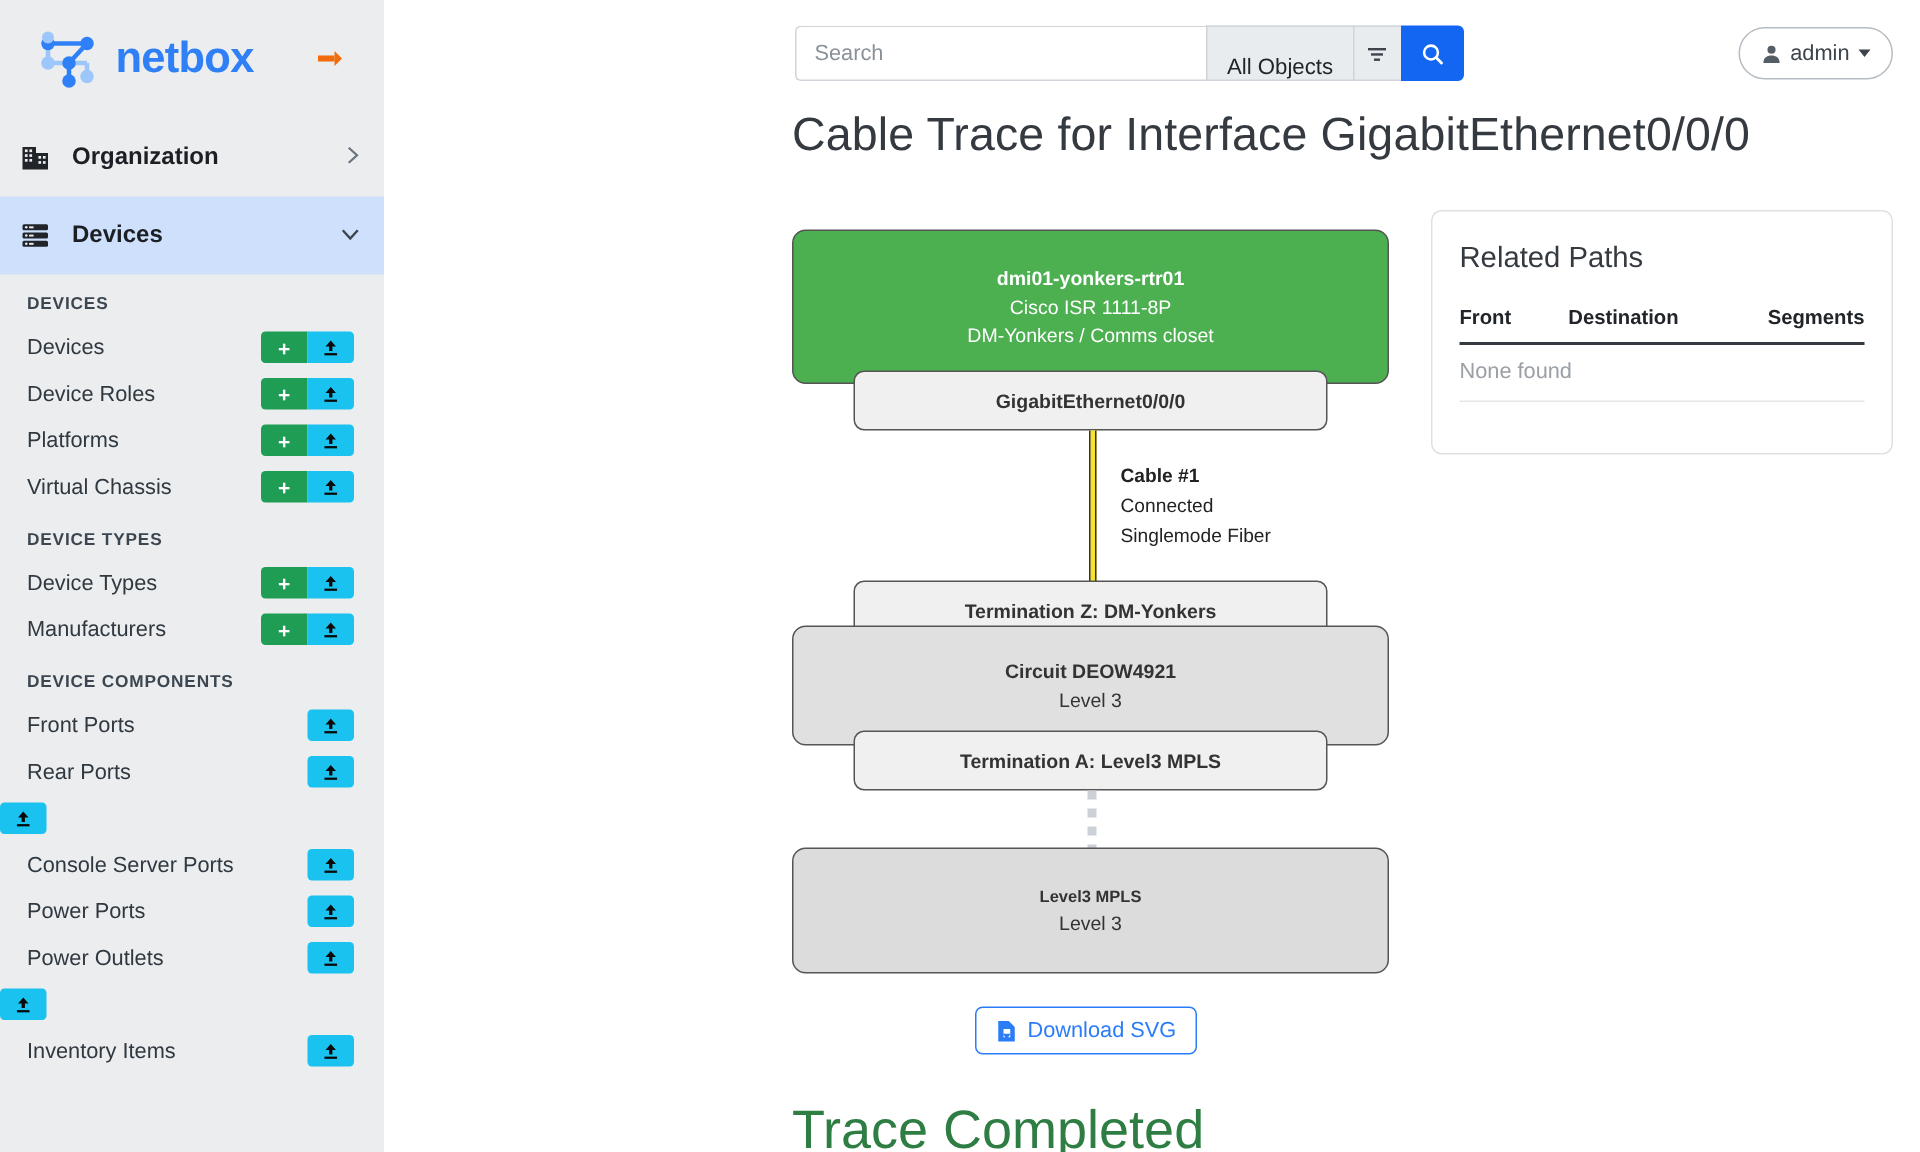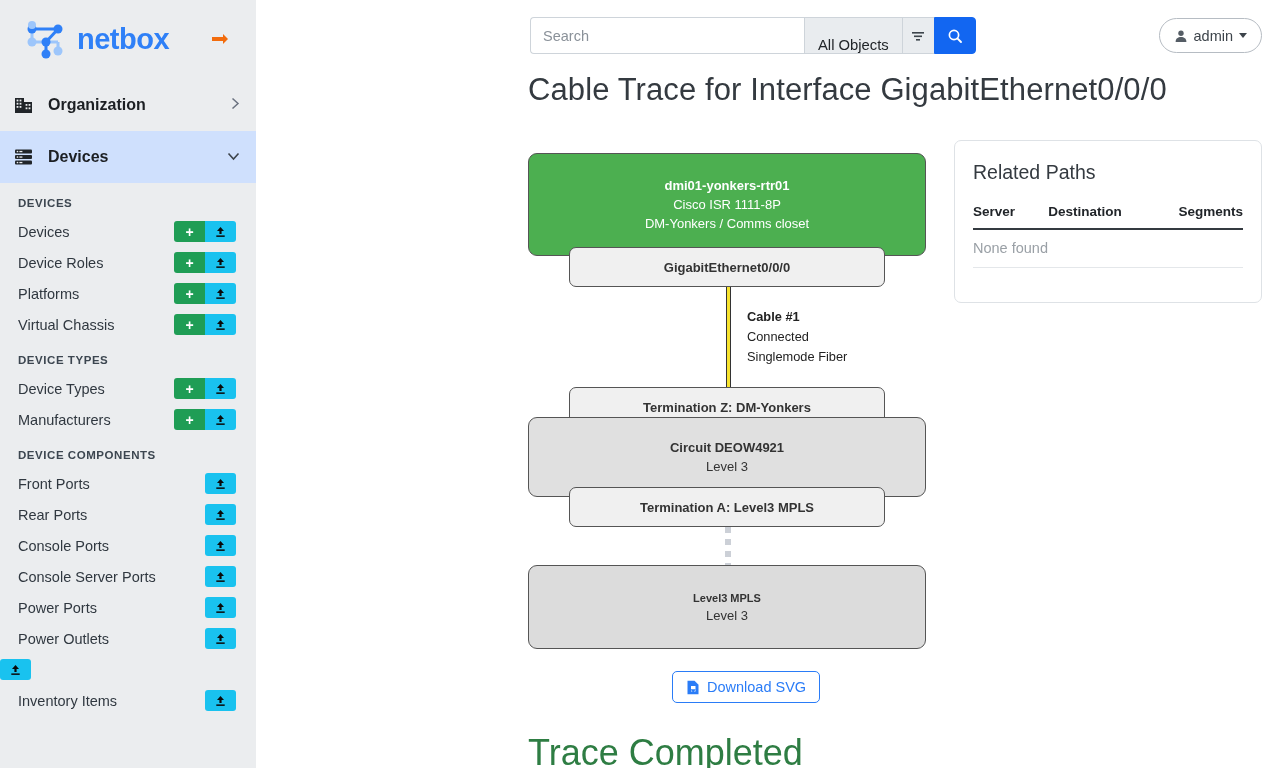--- a/index.html
+++ b/index.html
@@ -341,21 +341,20 @@
           <span class="btn-group">
             <span class="mini-btn imp solo">
               <svg width="11" height="12" viewBox="0 0 11 12">
                 <polygon points="5.5,1 9,5 6.6,5 6.6,8 4.4,8 4.4,5 2,5" fill="#0a0a0a"></polygon>
                 <rect x="1.3" y="9.4" width="8.4" height="1.5" fill="#0a0a0a"></rect>
               </svg>
             </span>
           </span>
         </div>
         <div class="nav-item">
-          <span class="ni-label">Console Ports</span>
           <span class="btn-group">
             <span class="mini-btn imp solo">
               <svg width="11" height="12" viewBox="0 0 11 12">
                 <polygon points="5.5,1 9,5 6.6,5 6.6,8 4.4,8 4.4,5 2,5" fill="#0a0a0a"></polygon>
                 <rect x="1.3" y="9.4" width="8.4" height="1.5" fill="#0a0a0a"></rect>
               </svg>
             </span>
           </span>
         </div>
         <div class="nav-item">
@@ -491,39 +490,39 @@
               <div class="dot-seg"></div>
             <div class="dot-seg"></div>
               <div class="dot-seg"></div>
           </div>
 
           <div class="node node-provider" style="position:absolute; left:0; top:425px;">
             <div class="n-title">Level3 MPLS</div>
             <div class="n-sub">Level 3</div>
           </div>
 
-          <div class="dl-btn" style="left:144px; top:531px;">
+          <div class="dl-btn" style="left:122px; top:531px;">
             <svg width="14" height="15" viewBox="0 0 14 15">
               <path d="M1.5 0.7 h7 l4 4 v9.6 h-11.0 Z" fill="#2a7cf7"></path>
               <rect x="5" y="6" width="4.5" height="5.5" fill="#fff"></rect>
               <polygon points="4.5,9.2 9.8,9.2 7.2,12.8" fill="#2a7cf7"></polygon>
             </svg>
             <span>Download SVG</span>
           </div>
 
           <div class="trace-status" style="left:0; top:592px;">Trace Completed</div>
         </div>
       </div>
 
       <div class="card">
         <div class="card-title">Related Paths</div>
         <table class="paths">
           <thead>
             <tr>
-              <th class="col-origin">Server</th>
+              <th class="col-origin">Front</th>
               <th class="col-dest">Destination</th>
               <th>Segments</th>
             </tr>
           </thead>
           <tbody id="paths-body">
             <tr>
               <td colspan="3">None found</td>
             </tr>
           </tbody>
         </table>

